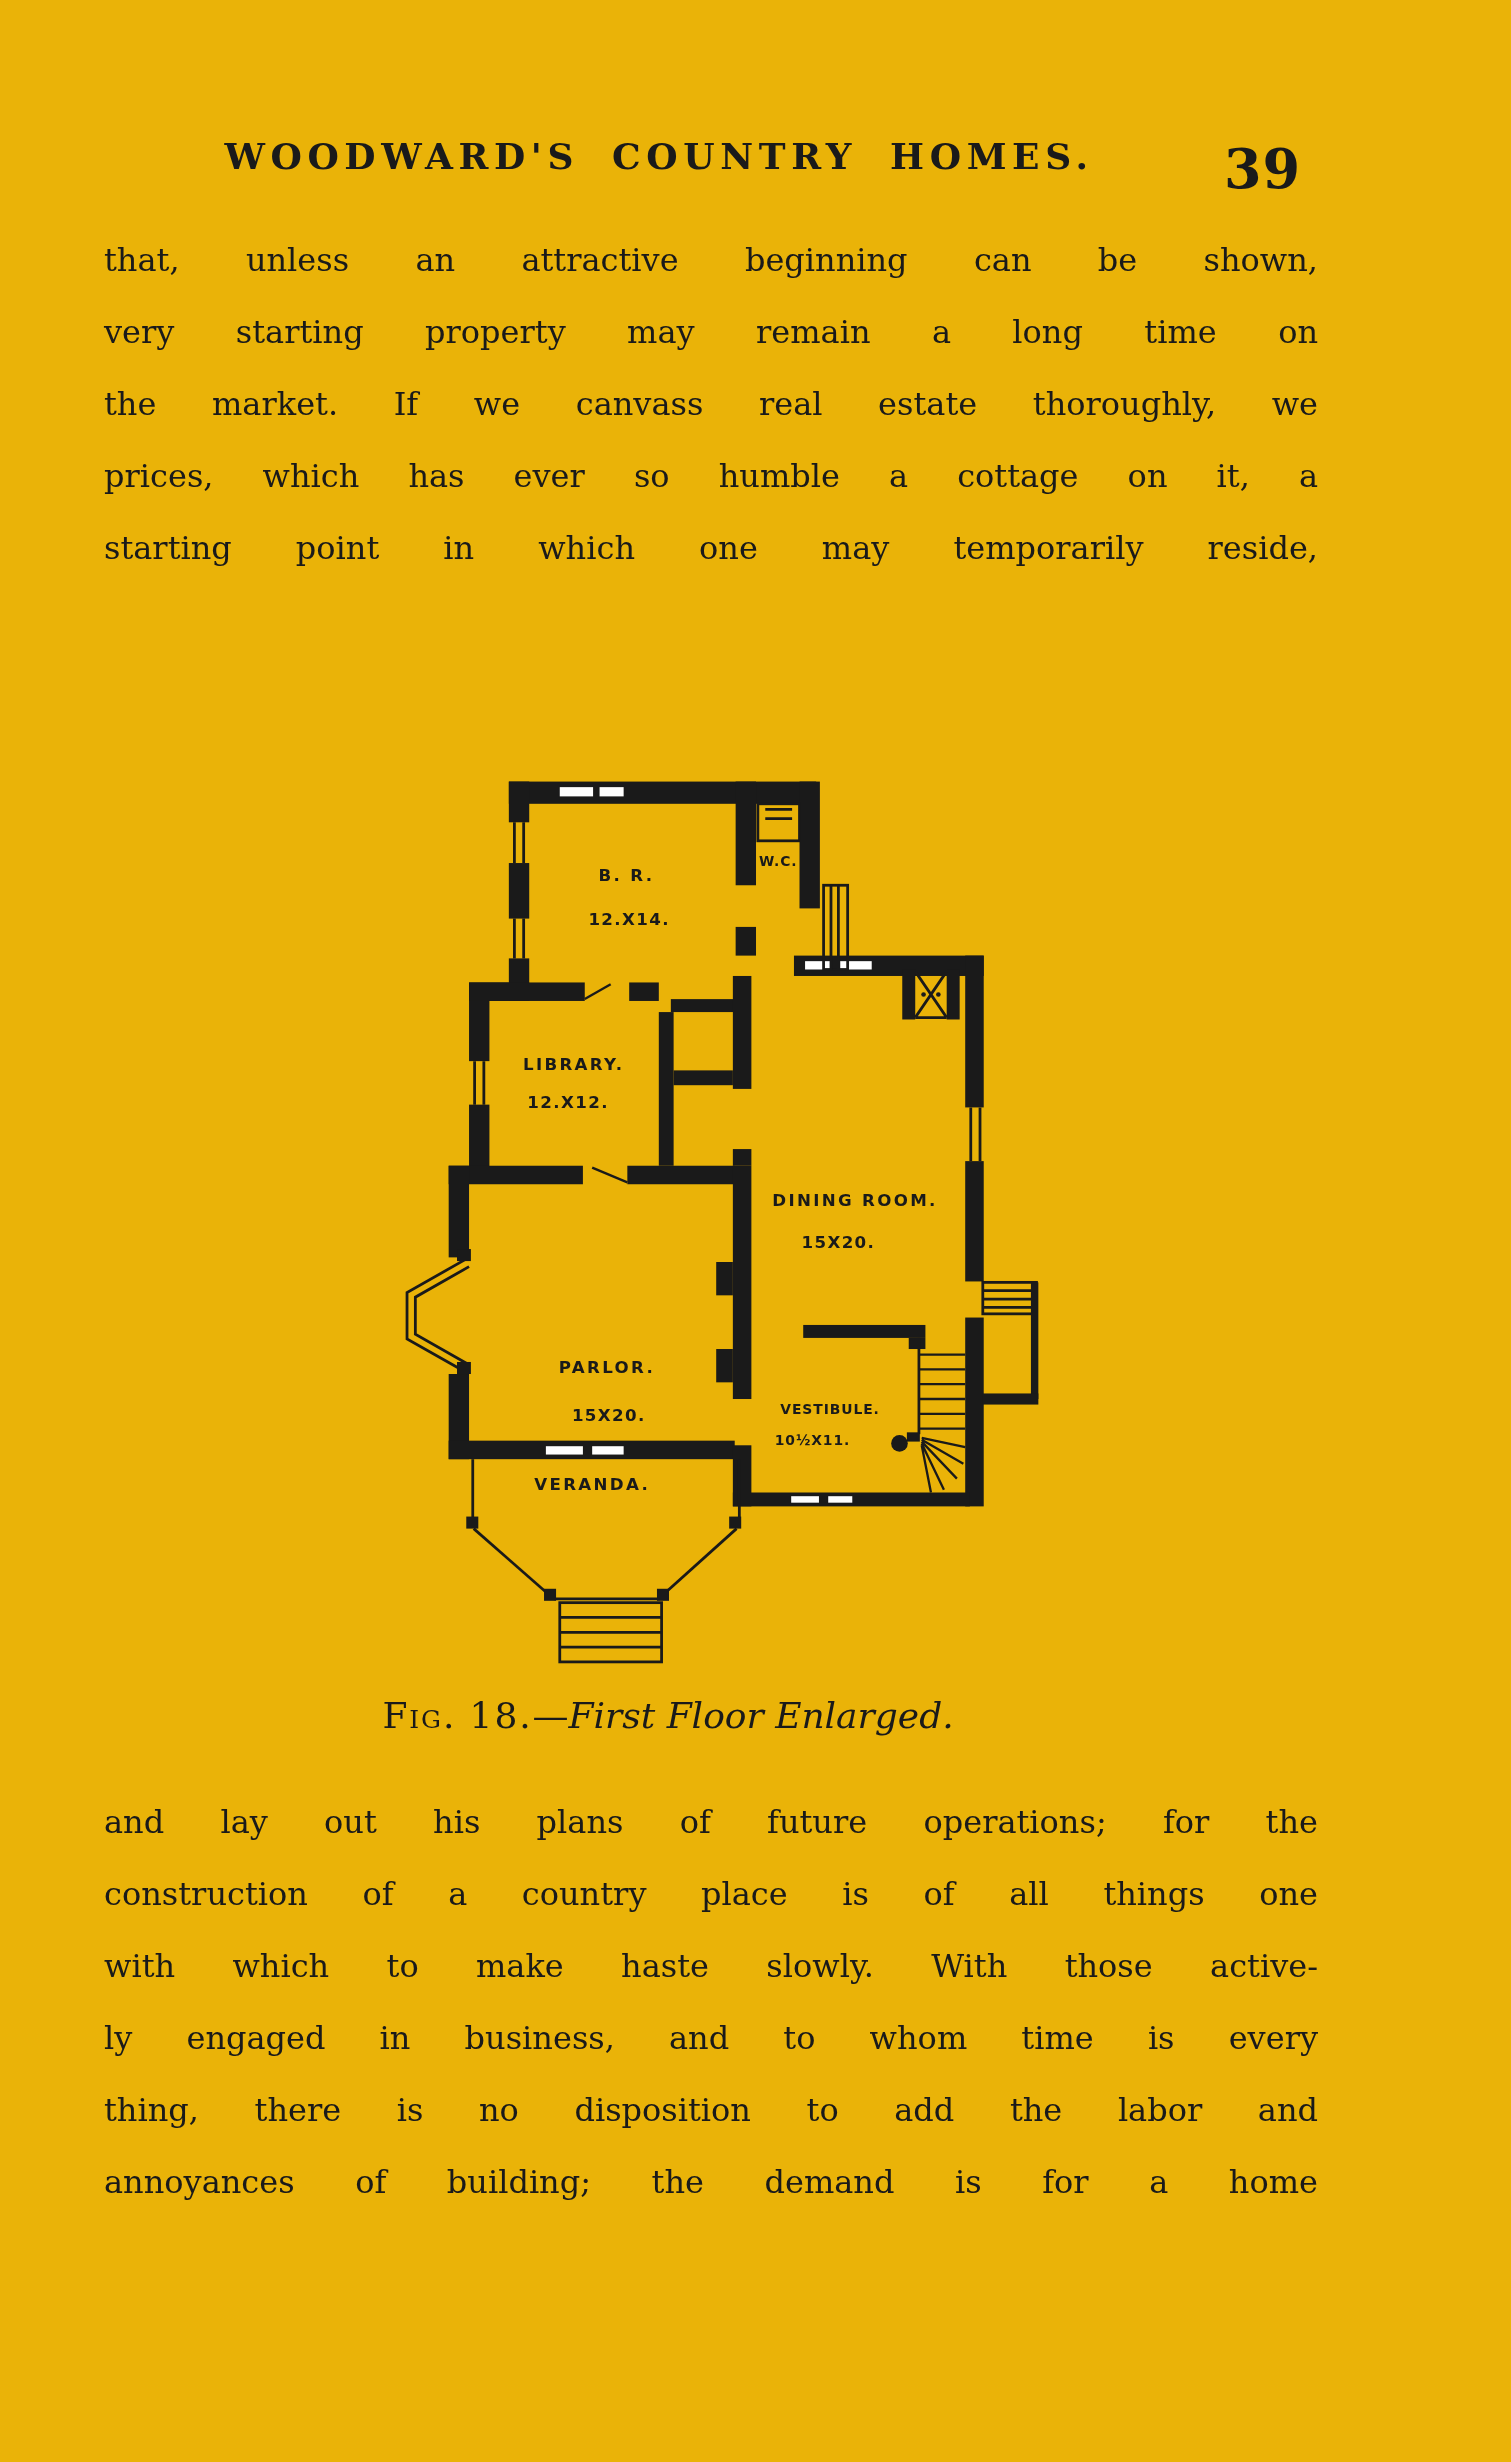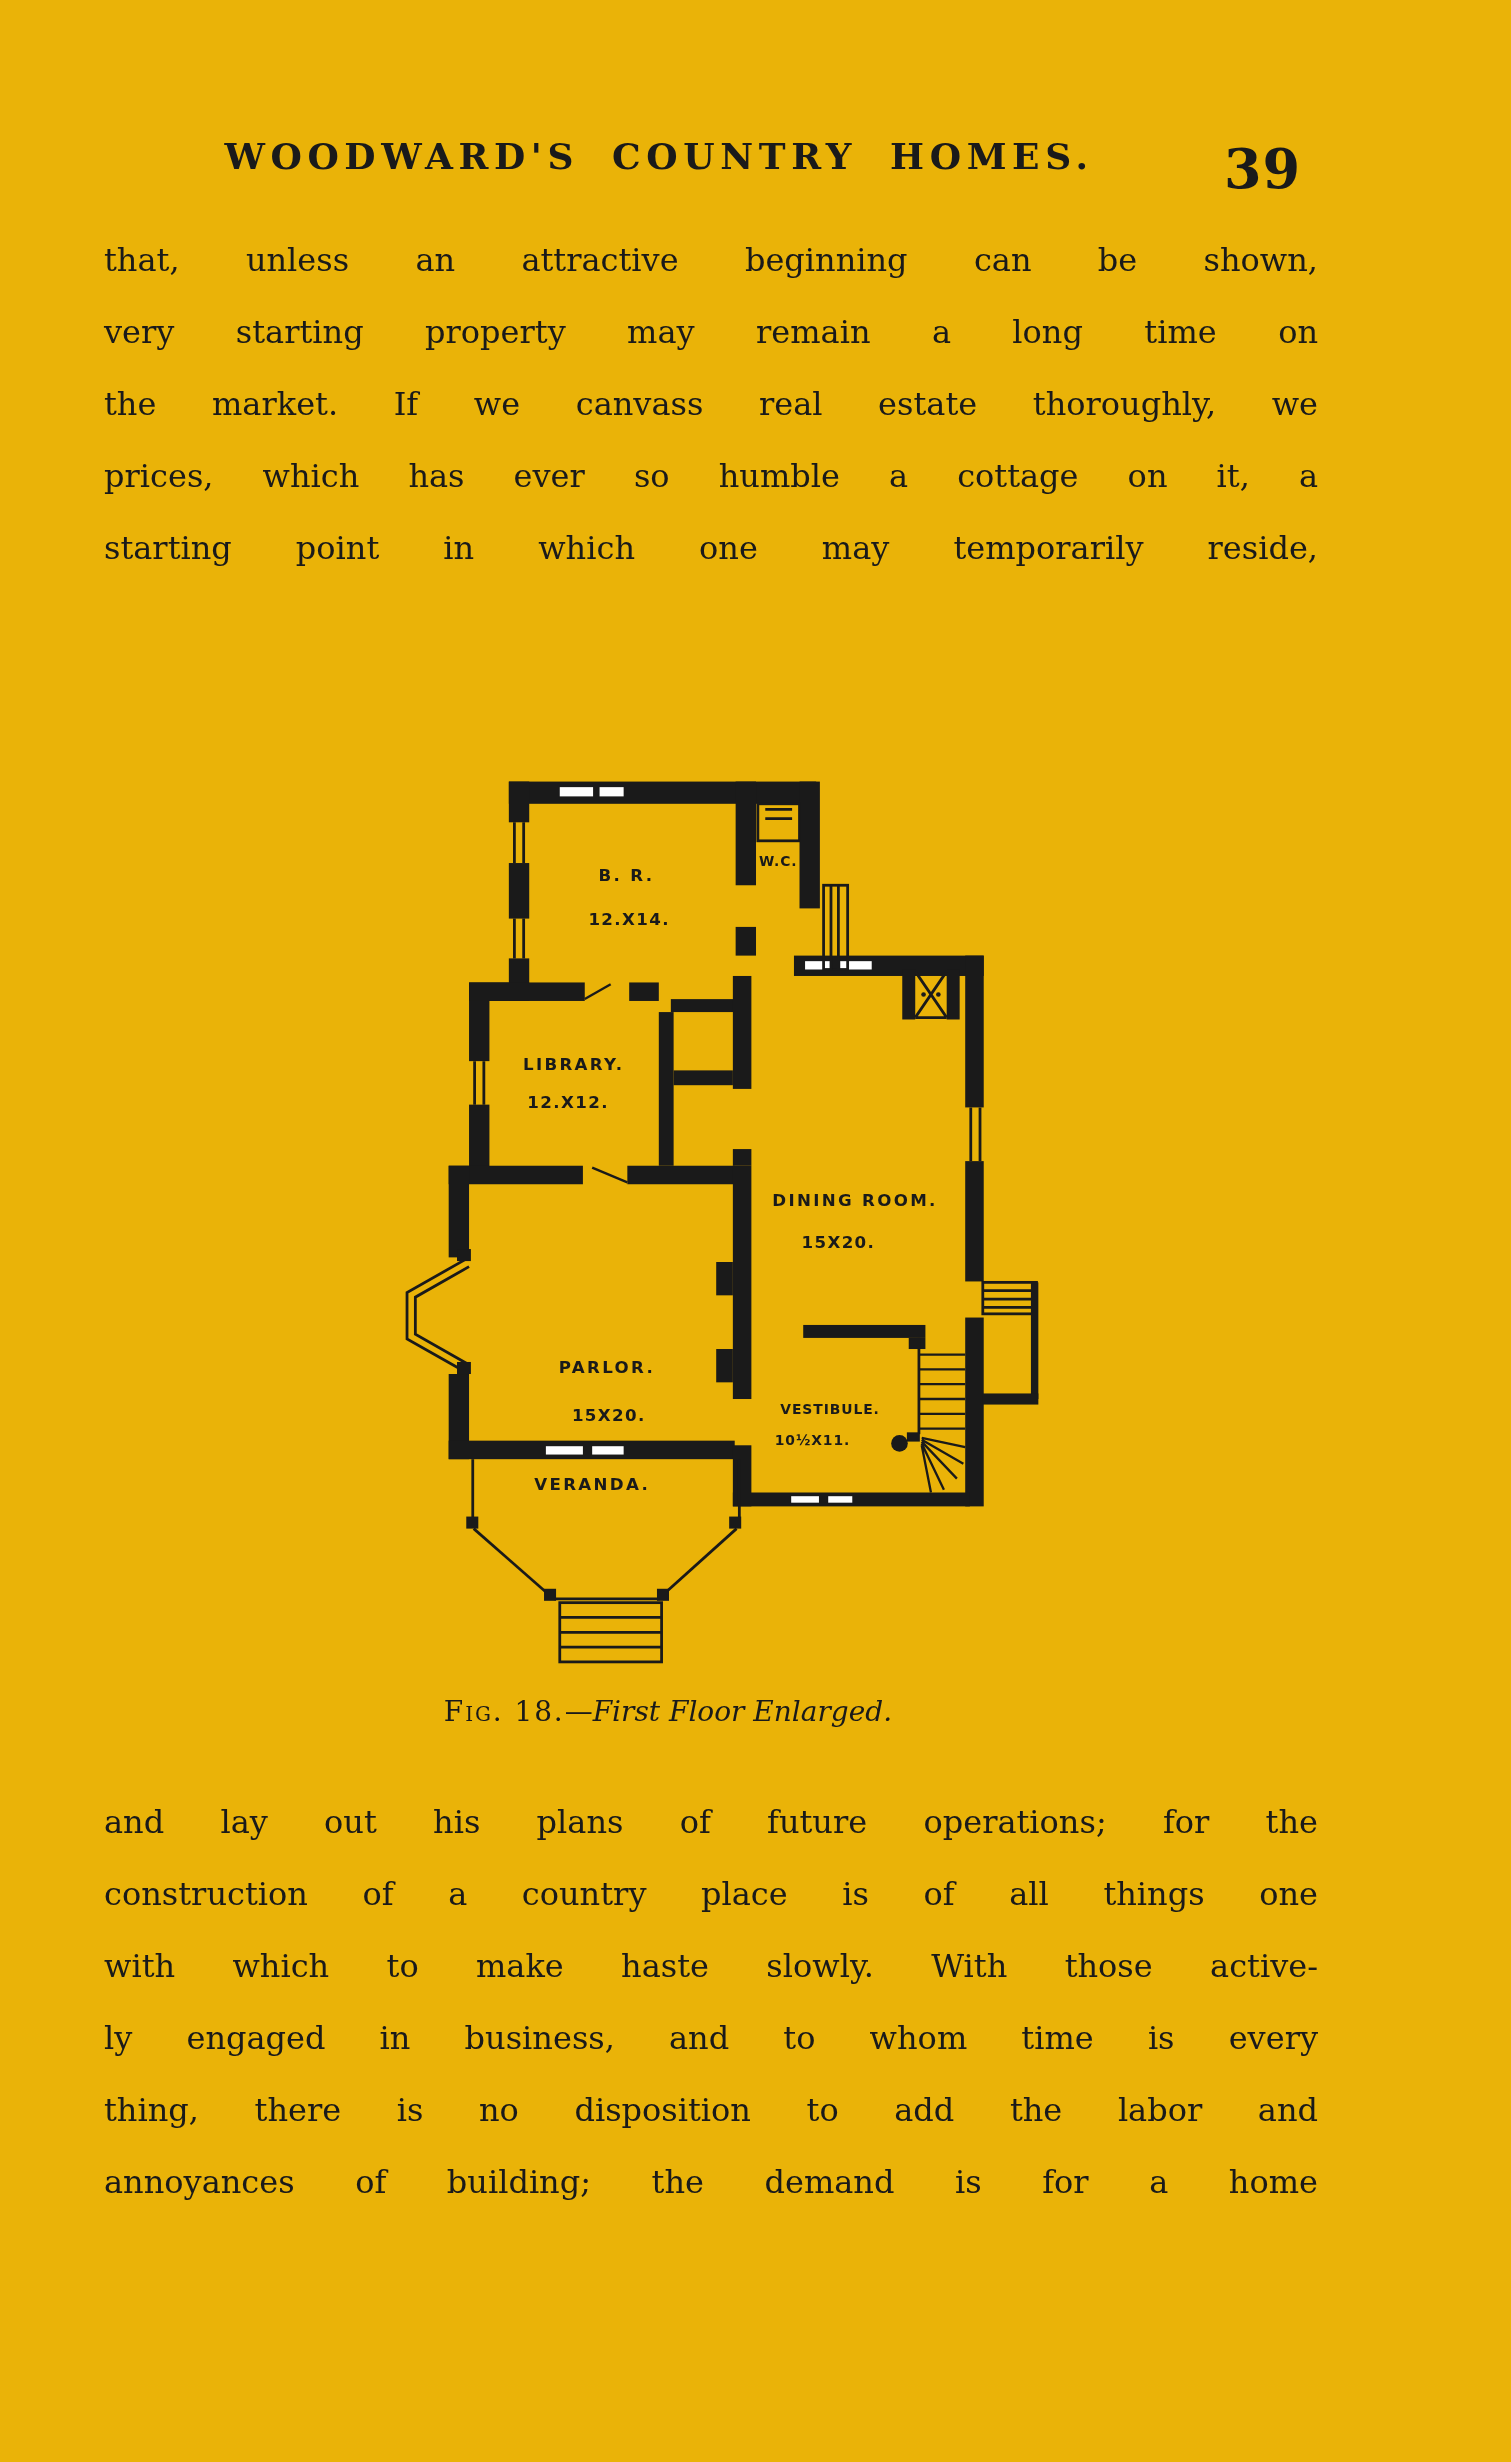--- a/index.html
+++ b/index.html
@@ -35,21 +35,21 @@
     text-align:justify;
     text-align-last:justify;
     height:72px;overflow:visible;
   }
   #para1{top:224px;}
   #para2{top:1786px;}
   
   .figure-plan{position:absolute;left:370px;top:751px;width:685px;height:935px;}
   .caption{
     position:absolute;top:1695px;left:104px;width:1212px;
-    text-align:center;font-size:28px;
+    text-align:center;font-size:36px;
     transform:translateX(-42px);
   }
   .caption .sc{font-variant:small-caps;letter-spacing:1.9px;}
   .caption .ital{font-style:italic;}
   svg text{
     font-family:"DejaVu Sans", sans-serif;
     font-weight:bold;
     fill:#1a1a1a;
   }
   .rl{font-size:18px;letter-spacing:2.5px;}

